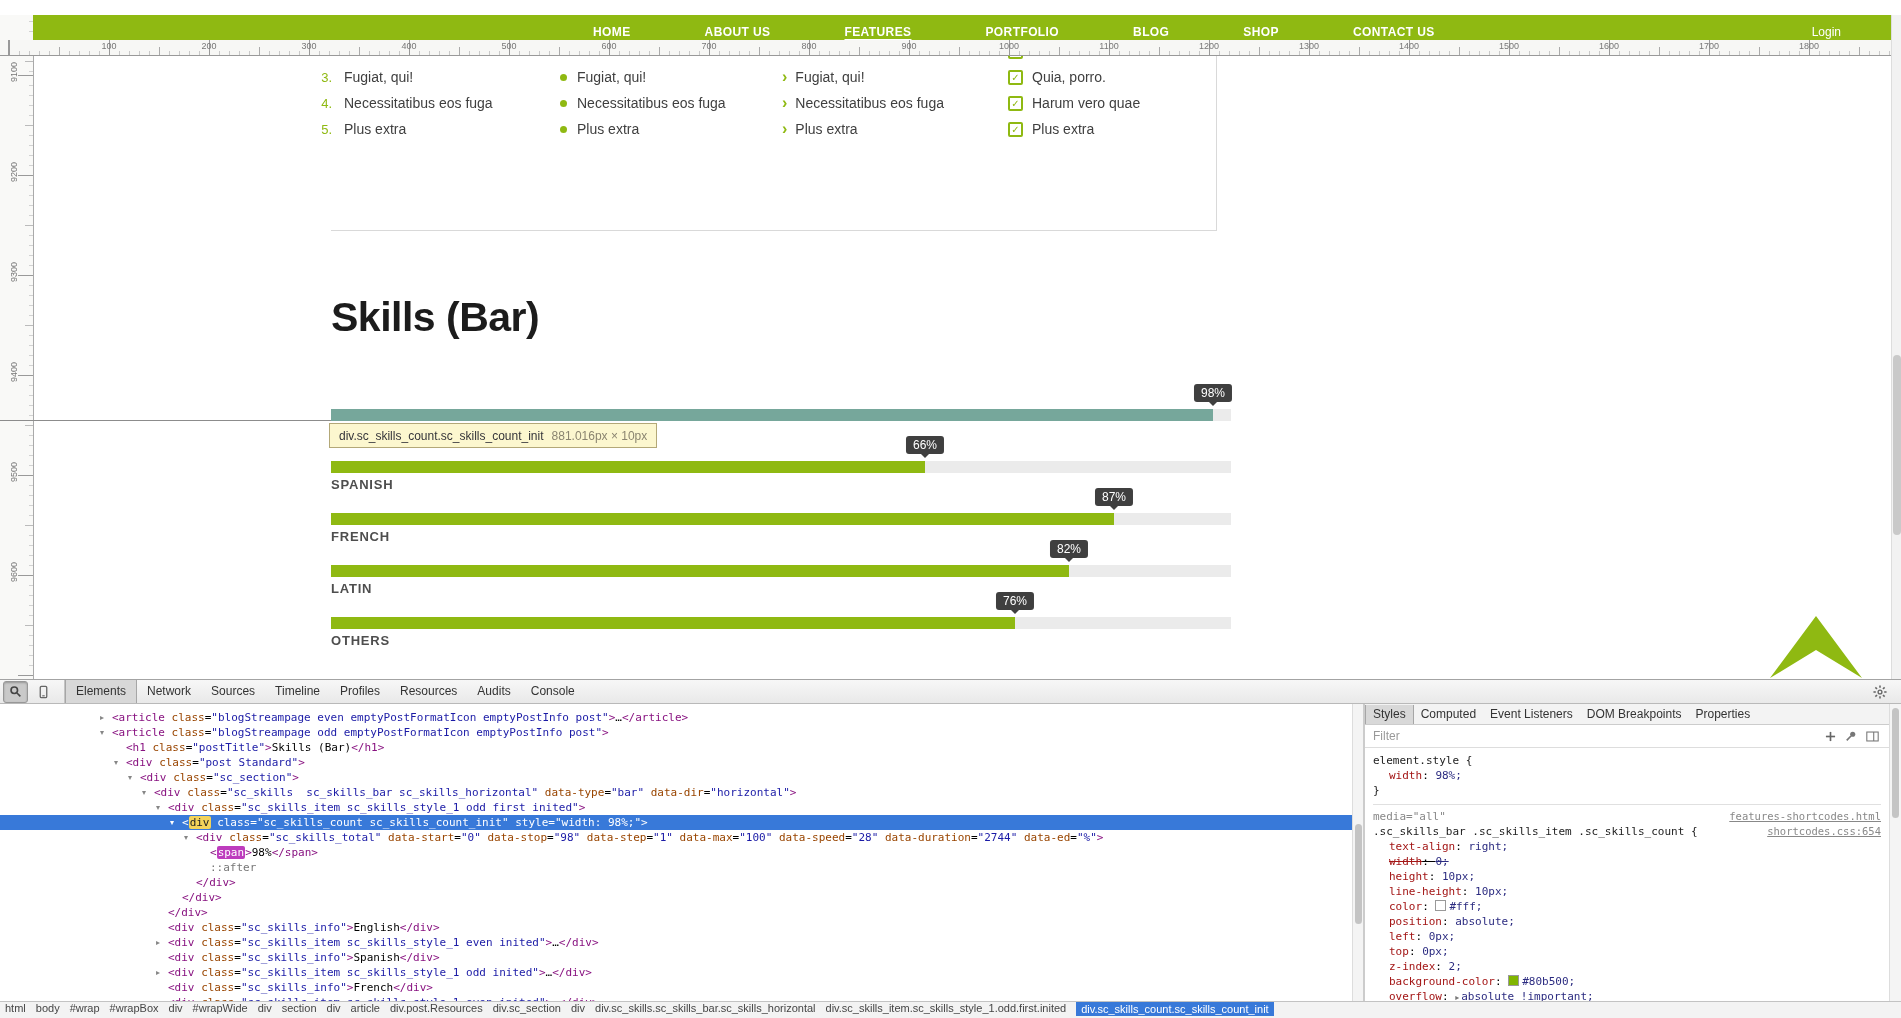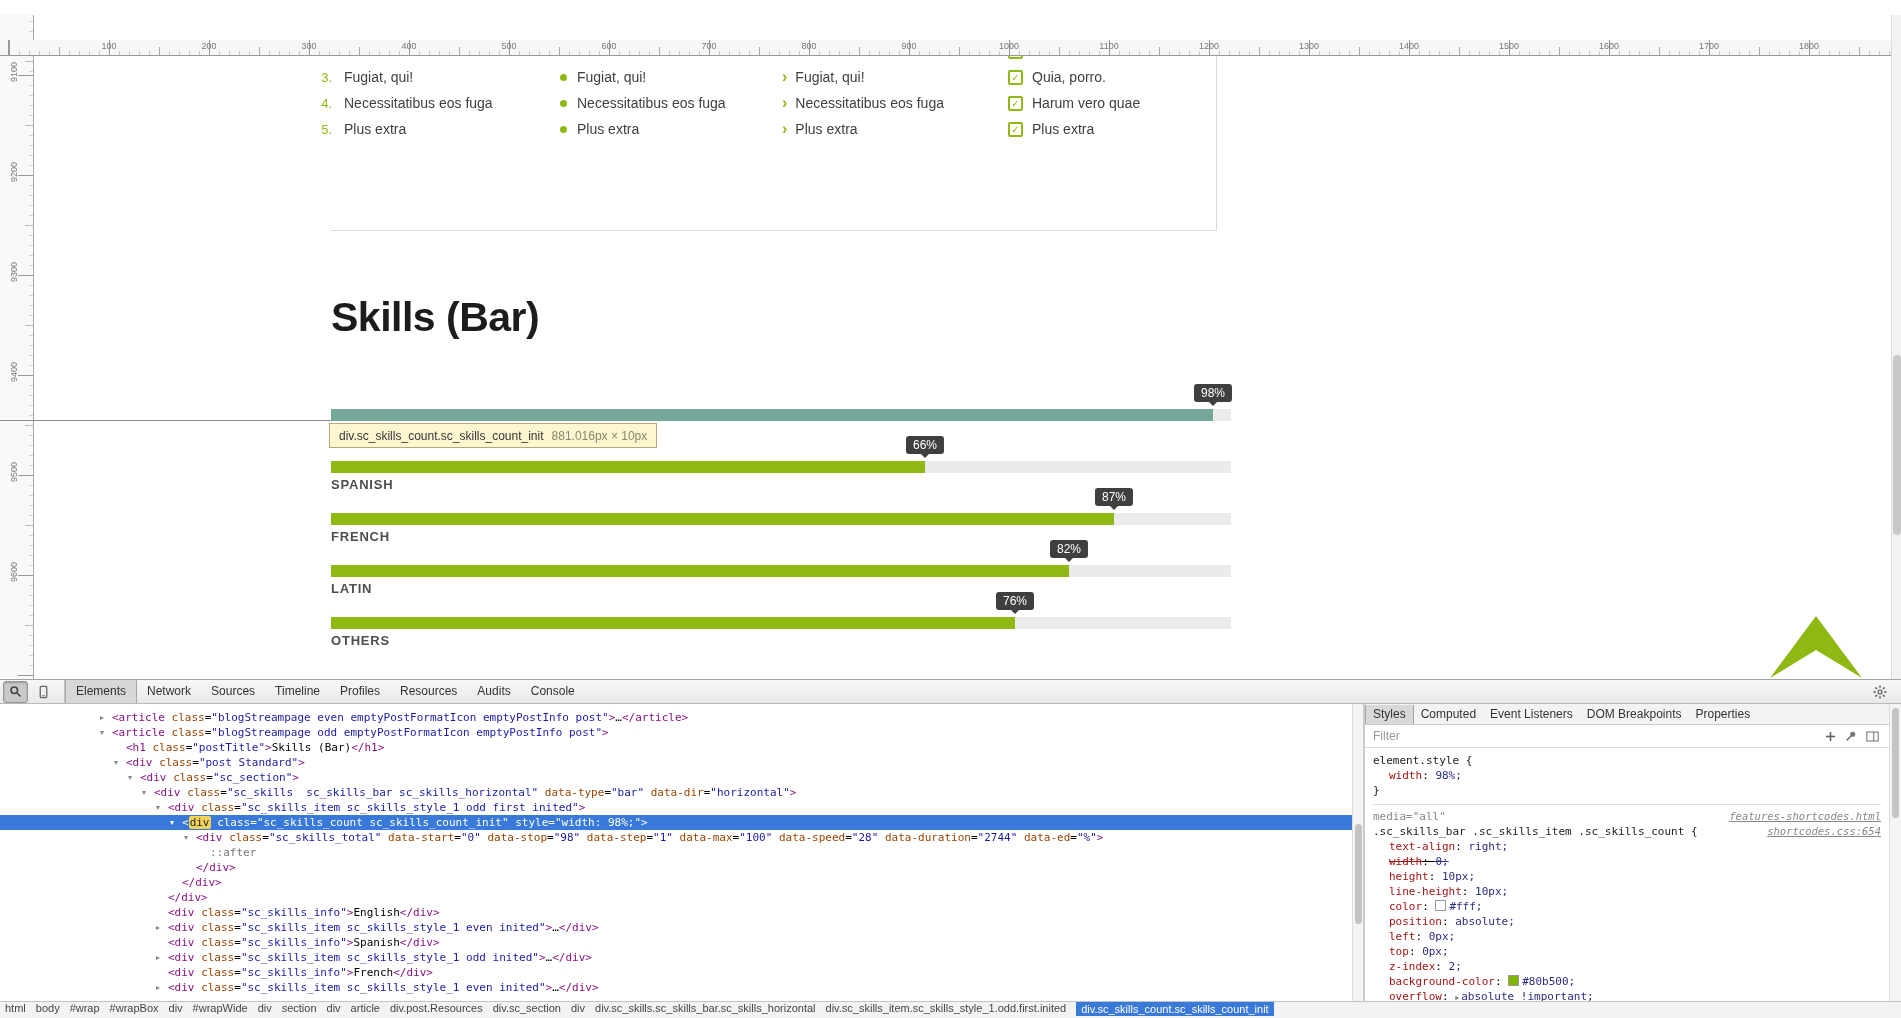--- a/index.html
+++ b/index.html
@@ -94,21 +94,21 @@
   .sp-tab.active{background:#d8d8d8;border-left:1px solid #a6a6a6;border-right:1px solid #a6a6a6;}
   #sp-filter{height:22px;border-bottom:1px solid #ddd;display:flex;align-items:center;padding:0 6px;}
   #sp-filter input{border:none;outline:none;font-size:12px;color:#be185d;width:200px;background:transparent;font-family:"Liberation Sans",sans-serif;}
   #sp-filter input::placeholder{color:#999;}
   .sp-icons{margin-left:auto;display:flex;gap:9px;align-items:center;padding-right:4px;}
   .sp-icons .icn{cursor:pointer;display:flex;align-items:center;}
   #sp-content{font-family:"DejaVu Sans Mono",monospace;font-size:11px;line-height:15px;color:#303030;padding:5px 8px;}
   .sp-line{display:flex;}
   .sp-media{color:#888;}
   .sp-selector{color:#222;}
-  .sp-link{margin-left:auto;color:#888;text-decoration:underline;font-size:10.5px;cursor:pointer;white-space:nowrap;font-style:italic;}
+  .sp-link{margin-left:auto;color:#888;text-decoration:underline;font-size:10.5px;cursor:pointer;white-space:nowrap;}
   .sp-prop{padding-left:16px;cursor:default;}
   .sp-name{color:#a31515;}
   .sp-value{color:#2b2b80;}
   .sp-prop.struck span{text-decoration:line-through;}
   .sp-expand{color:#777;font-size:8px;margin-right:2px;font-family:"DejaVu Sans",sans-serif;}
   .swatch{display:inline-block;width:9px;height:9px;border:1px solid #999;margin-right:3px;vertical-align:-1px;}
   .sp-close{color:#222;}
   .sp-section.sep{border-top:1px solid #e0e0e0;margin-top:6px;padding-top:4px;}
   #sp-scrollbar{position:absolute;left:1889px;top:24px;width:12px;height:297px;background:#f4f4f4;border-left:1px solid #ddd;box-sizing:border-box;}
   #sp-scrollbar .thumb{position:absolute;left:2px;width:7px;top:4px;height:110px;background:#c4c4c4;border-radius:4px;}
@@ -144,20 +144,32 @@
       <span class="rh-label" style="left: 1109px;">1100</span>
       <span class="rh-label" style="left: 1209px;">1200</span>
       <span class="rh-label" style="left: 1309px;">1300</span>
       <span class="rh-label" style="left: 1409px;">1400</span>
       <span class="rh-label" style="left: 1509px;">1500</span>
       <span class="rh-label" style="left: 1609px;">1600</span>
       <span class="rh-label" style="left: 1709px;">1700</span>
       <span class="rh-label" style="left: 1809px;">1800</span>
     </div>
 
+  <div id="navbar">
+    <div id="nav-items">
+        <span class="nav-item">HOME</span>
+        <span class="nav-item">ABOUT US</span>
+        <span class="nav-item active">FEATURES</span>
+        <span class="nav-item">PORTFOLIO</span>
+        <span class="nav-item">BLOG</span>
+        <span class="nav-item">SHOP</span>
+        <span class="nav-item">CONTACT US</span>
+      </div>
+    <div id="login">Login</div>
+  </div>
 
   <div id="list-ordered" class="list-col">
       <div class="li-row">
         <span class="marker numbered">2.</span>
         <span class="li-text">Dolor sit.</span>
       </div>
       <div class="li-row">
         <span class="marker numbered">3.</span>
         <span class="li-text">Fugiat, qui!</span>
       </div>
@@ -318,20 +330,21 @@
     <div id="tree">
         <div class="trow" style="padding-left: 100px;"><span class="tk-arrow">▸</span><span class="tk-g">&lt;article </span><span class="tk-a">class</span><span class="tk-p">=</span><span class="tk-v">"blogStreampage even emptyPostFormatIcon emptyPostInfo post"</span><span class="tk-g">&gt;</span><span class="tk-p">…</span><span class="tk-g">&lt;/article&gt;</span></div>
         <div class="trow" style="padding-left: 100px;"><span class="tk-arrow">▾</span><span class="tk-g">&lt;article </span><span class="tk-a">class</span><span class="tk-p">=</span><span class="tk-v">"blogStreampage odd emptyPostFormatIcon emptyPostInfo post"</span><span class="tk-g">&gt;</span></div>
         <div class="trow" style="padding-left: 114px;"><span class="tk-arrow"> </span><span class="tk-g">&lt;h1 </span><span class="tk-a">class</span><span class="tk-p">=</span><span class="tk-v">"postTitle"</span><span class="tk-g">&gt;</span><span class="tk-p">Skills (Bar)</span><span class="tk-g">&lt;/h1&gt;</span></div>
         <div class="trow" style="padding-left: 114px;"><span class="tk-arrow">▾</span><span class="tk-g">&lt;div </span><span class="tk-a">class</span><span class="tk-p">=</span><span class="tk-v">"post Standard"</span><span class="tk-g">&gt;</span></div>
         <div class="trow" style="padding-left: 128px;"><span class="tk-arrow">▾</span><span class="tk-g">&lt;div </span><span class="tk-a">class</span><span class="tk-p">=</span><span class="tk-v">"sc_section"</span><span class="tk-g">&gt;</span></div>
         <div class="trow" style="padding-left: 142px;"><span class="tk-arrow">▾</span><span class="tk-g">&lt;div </span><span class="tk-a">class</span><span class="tk-p">=</span><span class="tk-v">"sc_skills  sc_skills_bar sc_skills_horizontal"</span><span class="tk-p"> </span><span class="tk-a">data-type</span><span class="tk-p">=</span><span class="tk-v">"bar"</span><span class="tk-p"> </span><span class="tk-a">data-dir</span><span class="tk-p">=</span><span class="tk-v">"horizontal"</span><span class="tk-g">&gt;</span></div>
         <div class="trow" style="padding-left: 156px;"><span class="tk-arrow">▾</span><span class="tk-g">&lt;div </span><span class="tk-a">class</span><span class="tk-p">=</span><span class="tk-v">"sc_skills_item sc_skills_style_1 odd first inited"</span><span class="tk-g">&gt;</span></div>
         <div class="trow sel" style="padding-left: 170px;"><span class="tk-arrow">▾</span><span class="tk-g">&lt;</span><span class="tk-hf">div</span><span class="tk-p"> </span><span class="tk-a">class</span><span class="tk-p">=</span><span class="tk-v">"sc_skills_count sc_skills_count_init"</span><span class="tk-p"> </span><span class="tk-a">style</span><span class="tk-p">=</span><span class="tk-v">"width: 98%;"</span><span class="tk-g">&gt;</span></div>
         <div class="trow" style="padding-left: 184px;"><span class="tk-arrow">▾</span><span class="tk-g">&lt;div </span><span class="tk-a">class</span><span class="tk-p">=</span><span class="tk-v">"sc_skills_total"</span><span class="tk-p"> </span><span class="tk-a">data-start</span><span class="tk-p">=</span><span class="tk-v">"0"</span><span class="tk-p"> </span><span class="tk-a">data-stop</span><span class="tk-p">=</span><span class="tk-v">"98"</span><span class="tk-p"> </span><span class="tk-a">data-step</span><span class="tk-p">=</span><span class="tk-v">"1"</span><span class="tk-p"> </span><span class="tk-a">data-max</span><span class="tk-p">=</span><span class="tk-v">"100"</span><span class="tk-p"> </span><span class="tk-a">data-speed</span><span class="tk-p">=</span><span class="tk-v">"28"</span><span class="tk-p"> </span><span class="tk-a">data-duration</span><span class="tk-p">=</span><span class="tk-v">"2744"</span><span class="tk-p"> </span><span class="tk-a">data-ed</span><span class="tk-p">=</span><span class="tk-v">"%"</span><span class="tk-g">&gt;</span></div>
+        <div class="trow" style="padding-left: 198px;"><span class="tk-arrow"> </span><span class="tk-g">&lt;</span><span class="tk-hp">span</span><span class="tk-g">&gt;</span><span class="tk-p">98%</span><span class="tk-g">&lt;/span&gt;</span></div>
         <div class="trow" style="padding-left: 198px;"><span class="tk-arrow"> </span><span class="tk-d">::after</span></div>
         <div class="trow" style="padding-left: 184px;"><span class="tk-arrow"> </span><span class="tk-g">&lt;/div&gt;</span></div>
         <div class="trow" style="padding-left: 170px;"><span class="tk-arrow"> </span><span class="tk-g">&lt;/div&gt;</span></div>
         <div class="trow" style="padding-left: 156px;"><span class="tk-arrow"> </span><span class="tk-g">&lt;/div&gt;</span></div>
         <div class="trow" style="padding-left: 156px;"><span class="tk-arrow"> </span><span class="tk-g">&lt;div </span><span class="tk-a">class</span><span class="tk-p">=</span><span class="tk-v">"sc_skills_info"</span><span class="tk-g">&gt;</span><span class="tk-p">English</span><span class="tk-g">&lt;/div&gt;</span></div>
         <div class="trow" style="padding-left: 156px;"><span class="tk-arrow">▸</span><span class="tk-g">&lt;div </span><span class="tk-a">class</span><span class="tk-p">=</span><span class="tk-v">"sc_skills_item sc_skills_style_1 even inited"</span><span class="tk-g">&gt;</span><span class="tk-p">…</span><span class="tk-g">&lt;/div&gt;</span></div>
         <div class="trow" style="padding-left: 156px;"><span class="tk-arrow"> </span><span class="tk-g">&lt;div </span><span class="tk-a">class</span><span class="tk-p">=</span><span class="tk-v">"sc_skills_info"</span><span class="tk-g">&gt;</span><span class="tk-p">Spanish</span><span class="tk-g">&lt;/div&gt;</span></div>
         <div class="trow" style="padding-left: 156px;"><span class="tk-arrow">▸</span><span class="tk-g">&lt;div </span><span class="tk-a">class</span><span class="tk-p">=</span><span class="tk-v">"sc_skills_item sc_skills_style_1 odd inited"</span><span class="tk-g">&gt;</span><span class="tk-p">…</span><span class="tk-g">&lt;/div&gt;</span></div>
         <div class="trow" style="padding-left: 156px;"><span class="tk-arrow"> </span><span class="tk-g">&lt;div </span><span class="tk-a">class</span><span class="tk-p">=</span><span class="tk-v">"sc_skills_info"</span><span class="tk-g">&gt;</span><span class="tk-p">French</span><span class="tk-g">&lt;/div&gt;</span></div>
         <div class="trow" style="padding-left: 156px;"><span class="tk-arrow">▸</span><span class="tk-g">&lt;div </span><span class="tk-a">class</span><span class="tk-p">=</span><span class="tk-v">"sc_skills_item sc_skills_style_1 even inited"</span><span class="tk-g">&gt;</span><span class="tk-p">…</span><span class="tk-g">&lt;/div&gt;</span></div>

